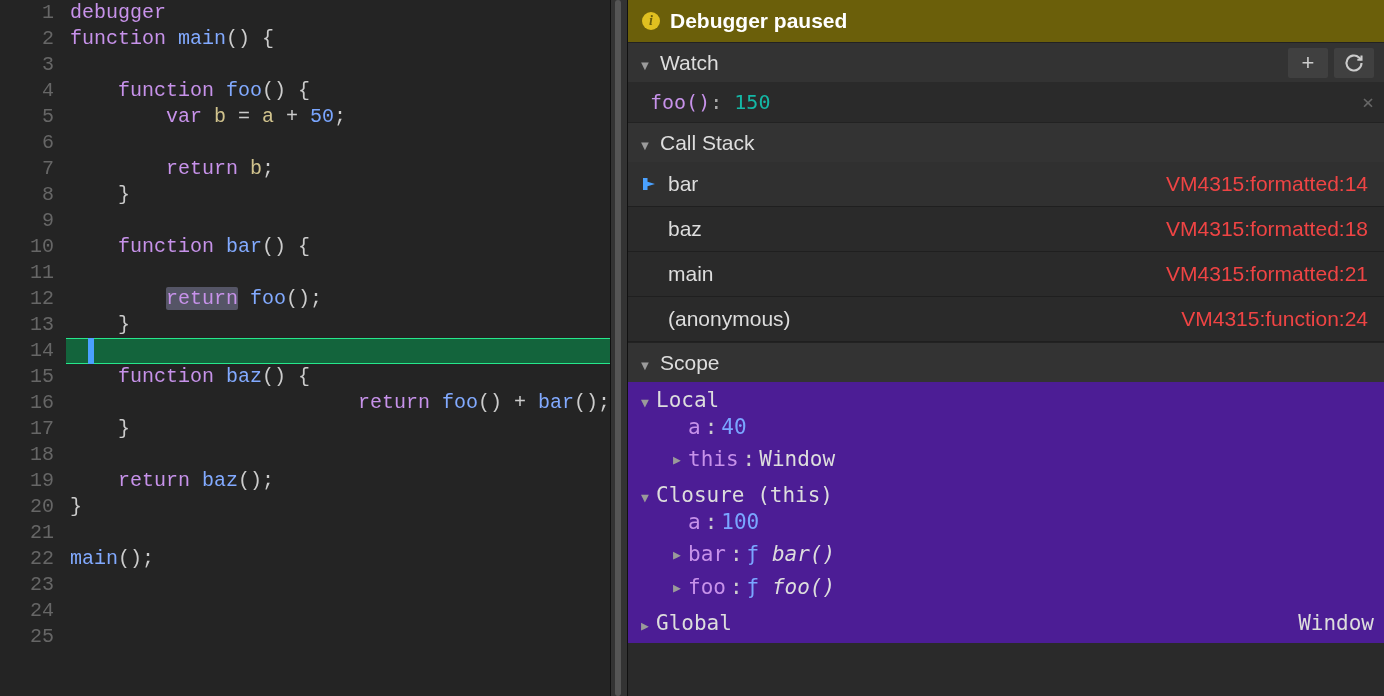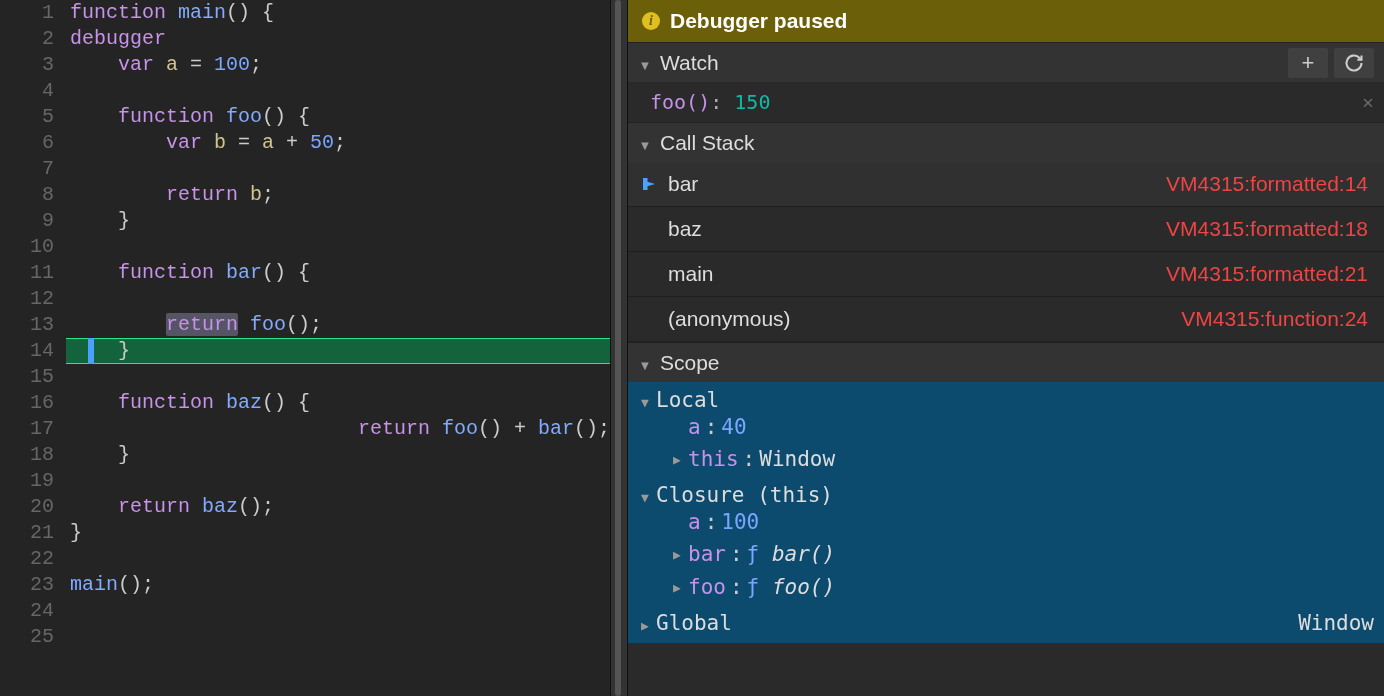--- a/index.html
+++ b/index.html
@@ -171,21 +171,21 @@
 }
 .frame .arrow-slot { width: 28px; display:inline-flex; align-items:center; }
 .frame .loc { margin-left: auto; color: #ef4444; }
 .frame.active { background: #303030; }
 .arrow-svg { fill: #4aa1ff; }
 
 .tri { display: inline-block; width: 14px; text-align: center; color: #9a9a9a; user-select: none; }
 .tri.open::before { content: "▼"; font-size: 13px; }
 .tri.closed::before { content: "▶"; font-size: 13px; }
 
-.scope { background: #0c4a6e; font-family: Menlo, Consolas, monospace; font-size: 21px; padding-bottom: 6px; }
+.scope { background: #4c1d95; font-family: Menlo, Consolas, monospace; font-size: 21px; padding-bottom: 6px; }
 .scope-group { padding: 6px 10px 2px 10px; }
 .scope-title { color: #ddd; display:flex; align-items:center; gap:4px; }
 .scope-title .extra { margin-left: auto; color: #ddd; }
 .scope-vars { padding-left: 32px; }
 .scope-row { line-height: 30px; display:flex; align-items:center; gap:4px; }
 .vname { color: #c792ea; }
 .vcolon { color: #ccc; }
 .vnum { color: #7aa6ff; }
 .vstr { color: #ddd; }
 .fdecl { color: #7aa6ff; }
@@ -218,23 +218,22 @@
       <div class="ln">20</div>
       <div class="ln">21</div>
       <div class="ln">22</div>
       <div class="ln">23</div>
       <div class="ln">24</div>
       <div class="ln">25</div>
     </div>
   <div class="code" id="code">
       <div class="hl-line" style="top: 338px;"></div>
       <div class="hl-tag" style="top: 338px;"></div>
+      <div class="code-line" style="position: relative; z-index: 1;"><span class="kw">debugger</span></div>
       <div class="code-line" style="position: relative; z-index: 1;"><span class="kw">function </span><span class="fn">main</span><span class="punc">() {</span></div>
-      <div class="code-line" style="position: relative; z-index: 1;"><span class="kw">debugger</span></div>
-      <div class="code-line" style="position: relative; z-index: 1;"><span class="">    </span><span class="kw">var </span><span class="ident">a</span><span class="op"> = </span><span class="num">100</span><span class="punc">;</span></div>
       <div class="code-line" style="position: relative; z-index: 1;"></div>
       <div class="code-line" style="position: relative; z-index: 1; font-family: Liberation Mono, monospace;"><span class="">    </span><span class="kw">function </span><span class="fn">foo</span><span class="punc">() {</span></div>
       <div class="code-line" style="position: relative; z-index: 1;"><span class="">        </span><span class="kw">var </span><span class="ident">b</span><span class="op"> = </span><span class="ident">a</span><span class="op"> + </span><span class="num">50</span><span class="punc">;</span></div>
       <div class="code-line" style="position: relative; z-index: 1;"></div>
       <div class="code-line" style="position: relative; z-index: 1;"><span class="">        </span><span class="kw">return </span><span class="ident">b</span><span class="punc">;</span></div>
       <div class="code-line" style="position: relative; z-index: 1;"><span class="">    </span><span class="punc">}</span></div>
       <div class="code-line" style="position: relative; z-index: 1;"></div>
       <div class="code-line" style="position: relative; z-index: 1;"><span class="">    </span><span class="kw">function </span><span class="fn">bar</span><span class="punc">() {</span></div>
       <div class="code-line" style="position: relative; z-index: 1;"></div>
       <div class="code-line" style="position: relative; z-index: 1;"><span class="">        </span><span class="sel kw">return</span><span class=""> </span><span class="fn">foo</span><span class="punc">();</span></div>

